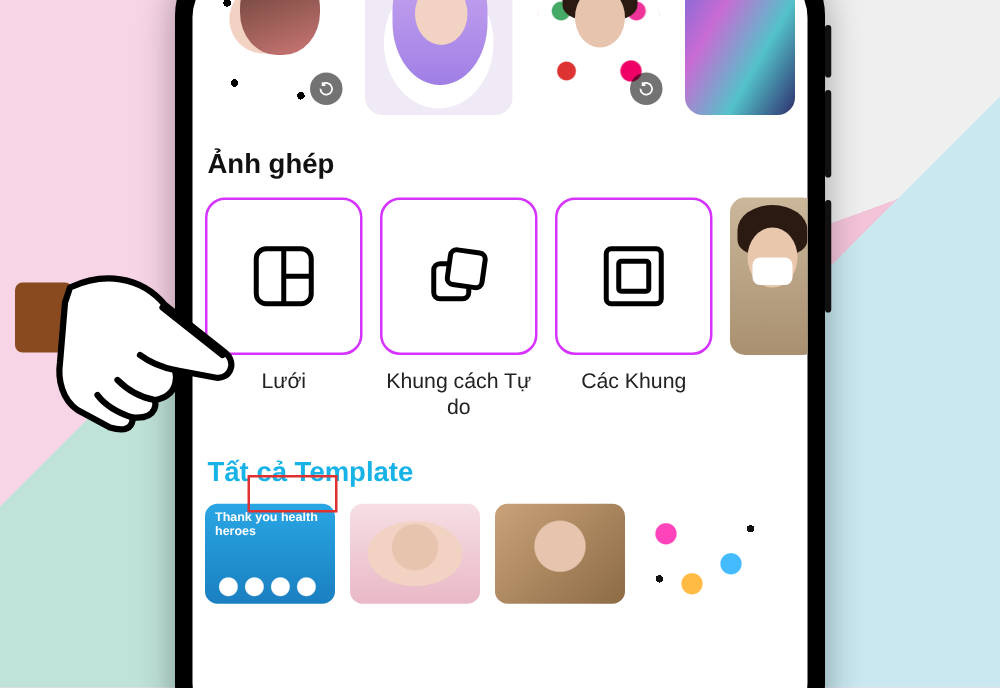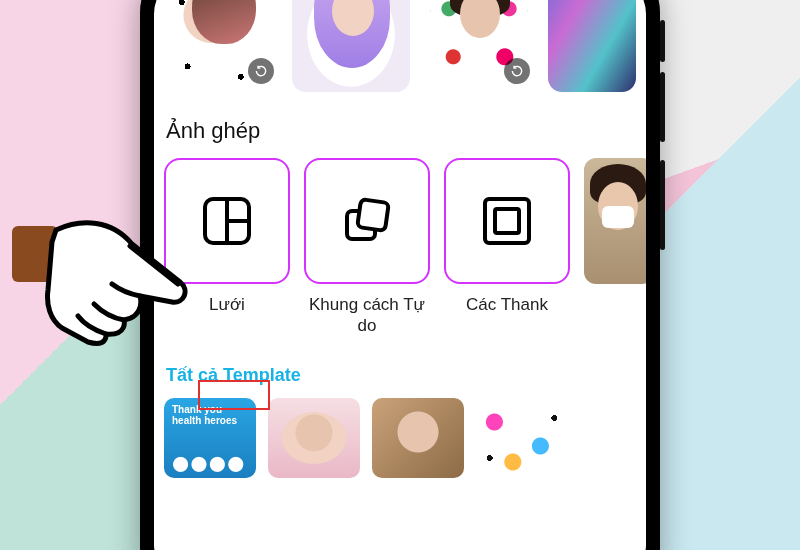--- a/index.html
+++ b/index.html
@@ -47,21 +47,21 @@
   }
   .thumb.small { width: 88px; }
   .badge {
     position: absolute; right: 8px; bottom: 8px;
     width: 26px; height: 26px; border-radius: 50%;
     background: rgba(0,0,0,.55);
     display: flex; align-items: center; justify-content: center;
   }
   .badge svg { width: 14px; height: 14px; }
 
-  h2.section { font-size: 22px; font-weight: 400; color: #111; margin: 26px 0 14px 2px; }
+  h2.section { font-size: 22px; font-weight: 700; color: #111; margin: 26px 0 14px 2px; }
 
   .collage-row { display: flex; gap: 14px; align-items: flex-start; }
   .tile {
     width: 139px; text-align: center;
   }
   .tile .box {
     width: 126px; height: 126px;
     border: 2.5px solid #d633ff;
     border-radius: 16px;
     display: flex; align-items: center; justify-content: center;
@@ -79,24 +79,24 @@
     border: 2px solid #e03131;
     background: rgba(255,255,255,0.0);
     pointer-events: none;
   }
 
   .template-head {
     display: flex; justify-content: space-between; align-items: center;
     margin: 28px 2px 12px 2px;
   }
   .template-head h2 { font-size: 22px; font-weight: 700; }
-  .template-head a { color: #17b3e6; font-size: 18px; font-weight: 600; text-decoration: none; }
+  .template-head a { color: #17b3e6; font-size: 22px; font-weight: 600; text-decoration: none; }
 
   .template-row { display: flex; gap: 12px; }
-  .tcard { width: 92px; height: 80px; border-radius: 10px; overflow: hidden; flex:0 0 auto; position: relative; }
+  .tcard { width: 104px; height: 80px; border-radius: 10px; overflow: hidden; flex:0 0 auto; position: relative; }
 
   
   .hand {
     position: absolute;
     left: 12px; top: 196px;
     width: 200px; height: 160px;
     pointer-events: none;
   }
 
   
@@ -205,21 +205,21 @@
         <div class="lbl">Khung cách Tự do</div>
       </div>
 
       <div class="tile">
         <div class="box">
           <svg width="56" height="56" viewBox="0 0 56 56">
             <rect x="6" y="6" width="44" height="44" rx="4" fill="none" stroke="#000" stroke-width="4"></rect>
             <rect x="16" y="16" width="24" height="24" rx="2" fill="none" stroke="#000" stroke-width="4"></rect>
           </svg>
         </div>
-        <div class="lbl">Các Thank</div>
+        <div class="lbl">Các Khung</div>
       </div>
 
       <div class="thumb-tile">
         <div class="tt-bg"></div>
         <div class="mask-hair"></div>
         <div class="mask-face"></div>
       </div>
     </div>
 
     <div class="template-head">

